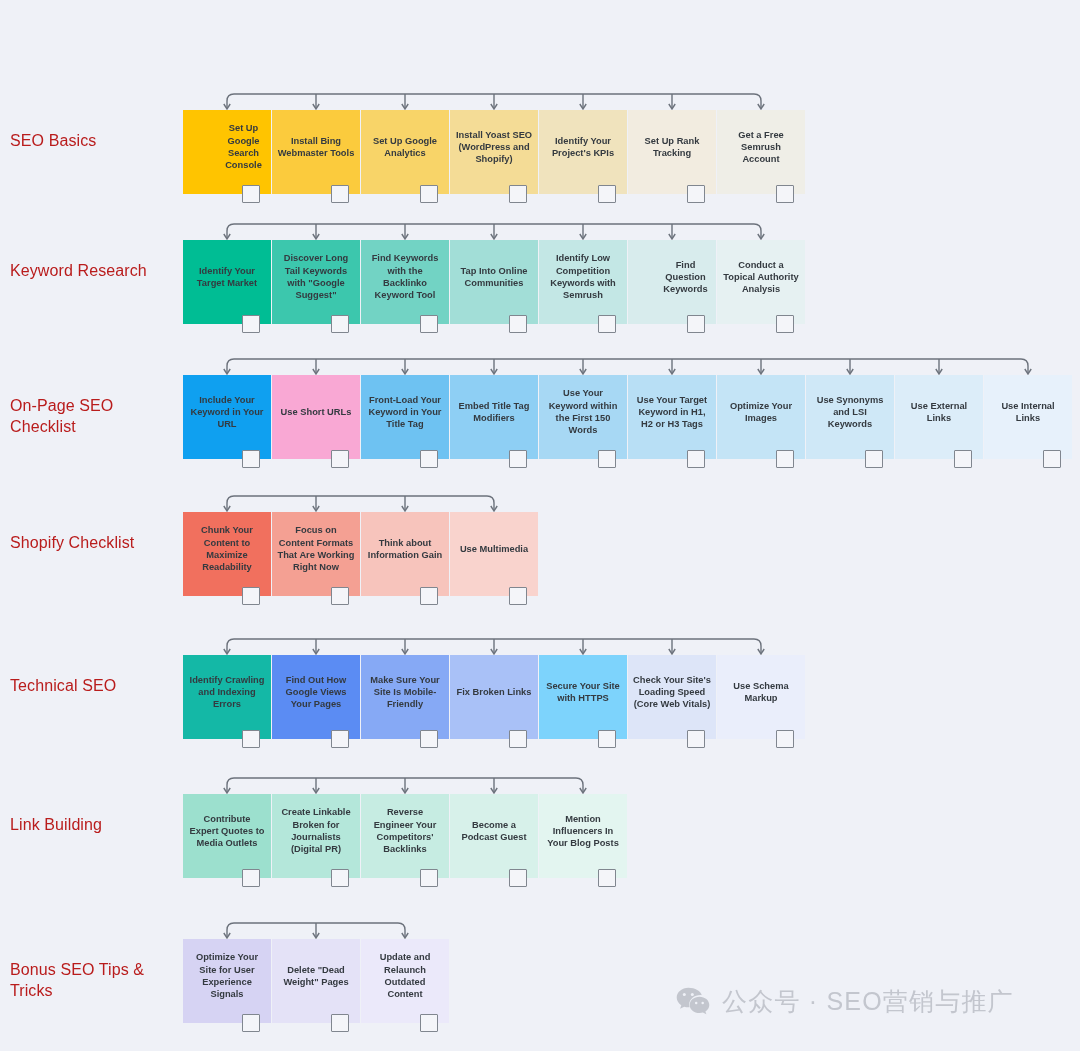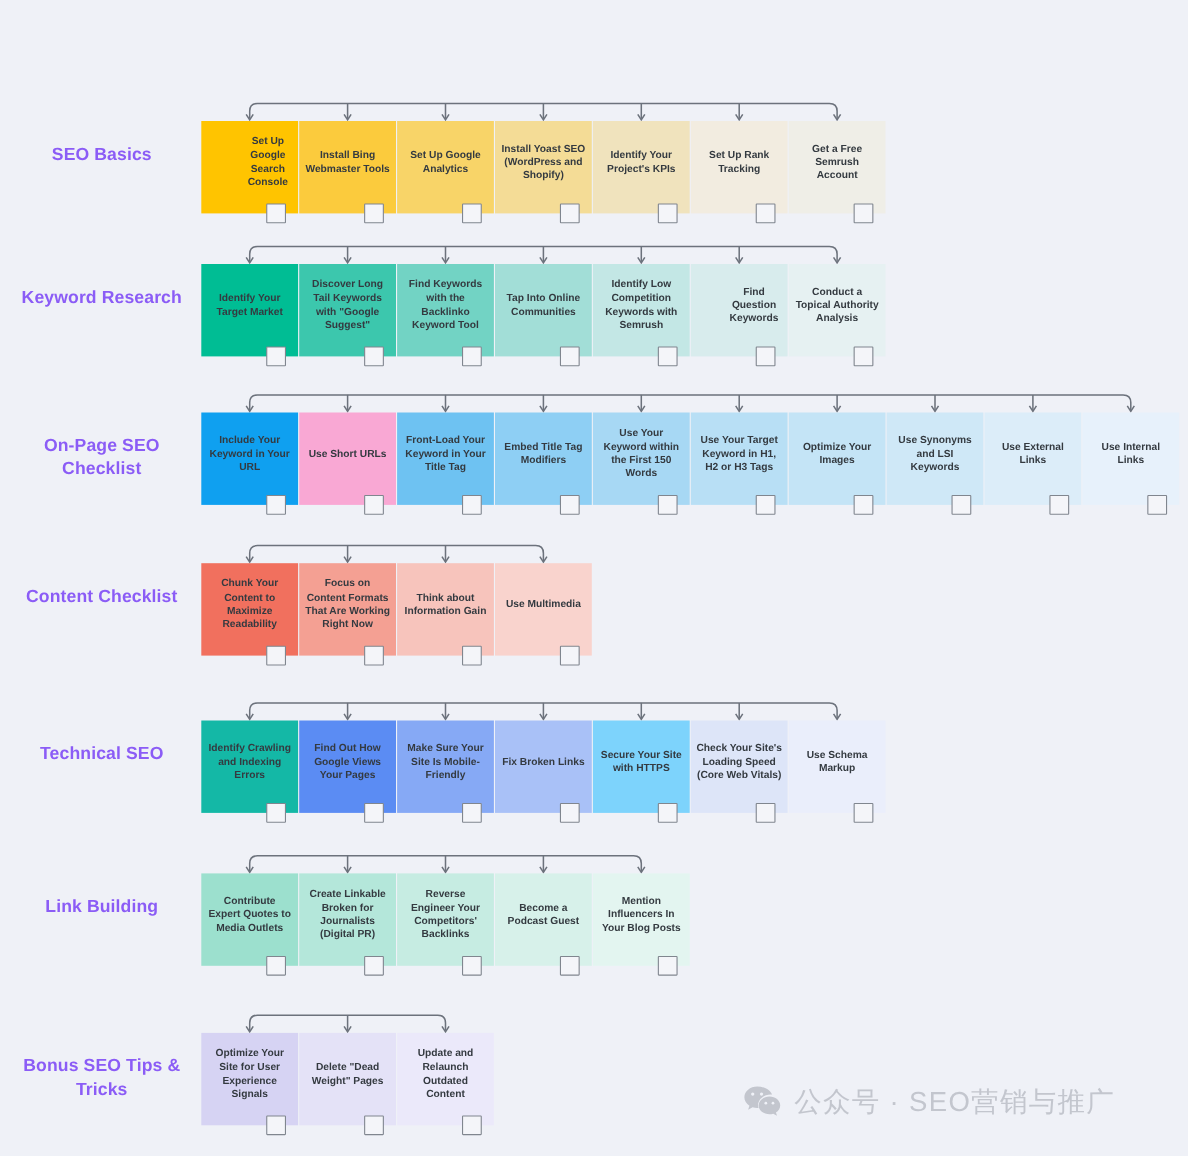--- a/index.html
+++ b/index.html
@@ -9,23 +9,22 @@
     font-family: "Liberation Sans", sans-serif;
     overflow: hidden;
   }
   #board { position: relative; width: 1080px; height: 1051px; }
 
   .row { position: absolute; left: 0; width: 1080px; }
 
   .row-label {
     position: absolute;
     left: 10px; width: 165px;
-    text-align: center;
-    font-size: 16px; font-weight: bold;
-    color: #8b5cf6;
+    font-size: 16px; font-weight: normal;
+    color: #b91c1c;
     line-height: 1.32;
     letter-spacing: .1px;
   }
 
   .connector { position: absolute; left: 0; top: 0; overflow: visible; }
 
   .cards { position: absolute; left: 183px; top: 22px; display: flex; }
 
   .card {
     position: relative;
@@ -223,21 +222,21 @@
           <div class="card-text">Use External Links</div>
           <div class="checkbox"></div>
         </div>
         <div class="card" style="background: rgb(231, 241, 251);">
           <div class="card-text">Use Internal Links</div>
           <div class="checkbox"></div>
         </div>
       </div>
     </div>
     <div class="row" style="top: 490px;">
-      <div class="row-label" style="top: 42px;">Content Checklist</div>
+      <div class="row-label" style="top: 42px;">Shopify Checklist</div>
       <svg class="connector" width="534" height="30">
         <path d="M 227 20 L 227 13 Q 227 6 234 6 L 487 6 Q 494 6 494 13 L 494 20" fill="none" stroke="#6c727c" stroke-width="1.4"></path>
         <path d="M 223.8 16 L 227 21 L 230.2 16" fill="none" stroke="#6c727c" stroke-width="1.4"></path>
         <line x1="316" y1="6" x2="316" y2="20" stroke="#6c727c" stroke-width="1.4"></line>
         <path d="M 312.8 16 L 316 21 L 319.2 16" fill="none" stroke="#6c727c" stroke-width="1.4"></path>
         <line x1="405" y1="6" x2="405" y2="20" stroke="#6c727c" stroke-width="1.4"></line>
         <path d="M 401.8 16 L 405 21 L 408.2 16" fill="none" stroke="#6c727c" stroke-width="1.4"></path>
         <path d="M 490.8 16 L 494 21 L 497.2 16" fill="none" stroke="#6c727c" stroke-width="1.4"></path>
       </svg>
       <div class="cards">

